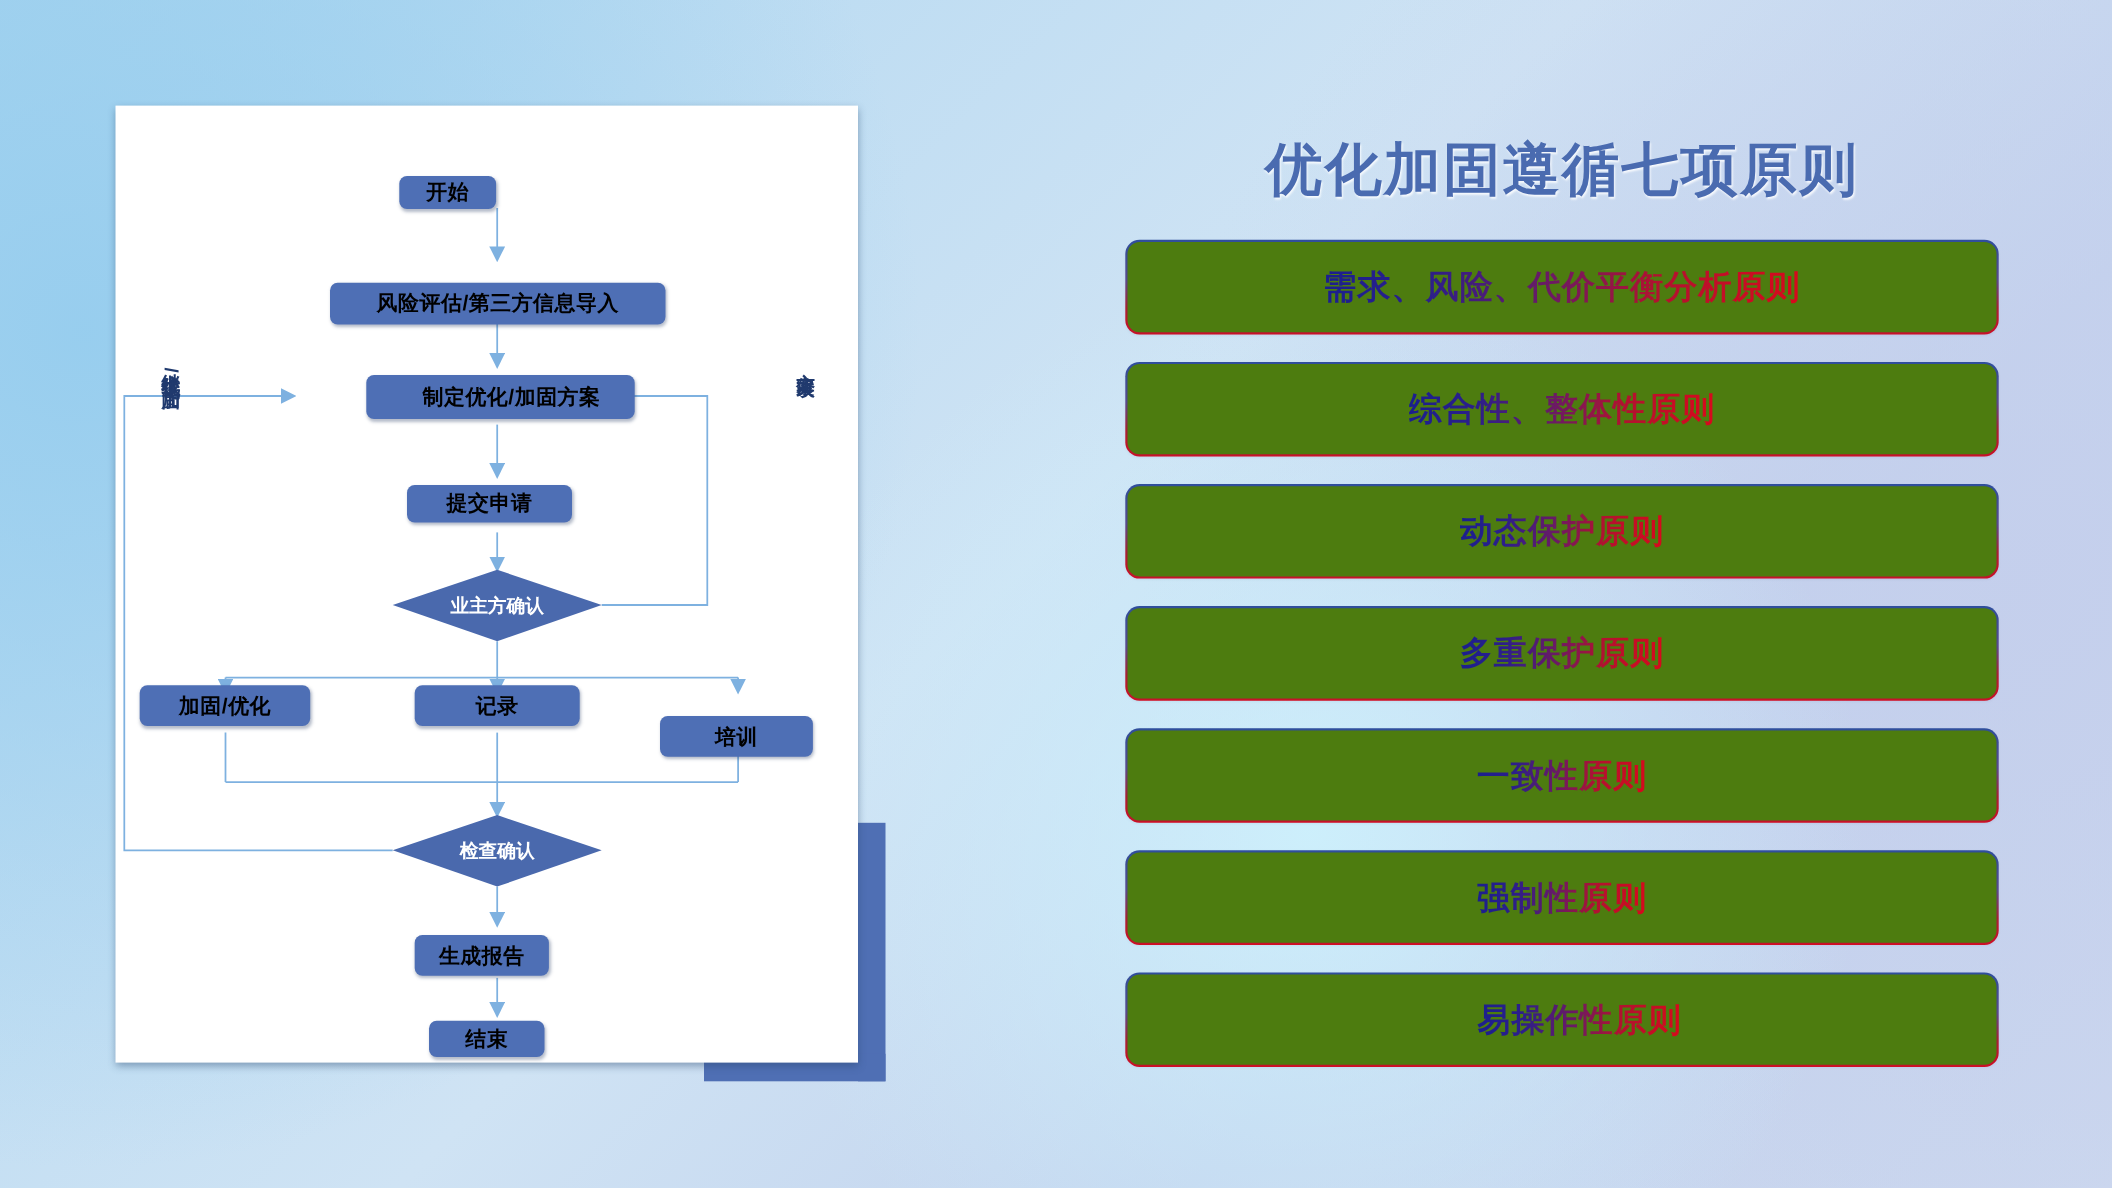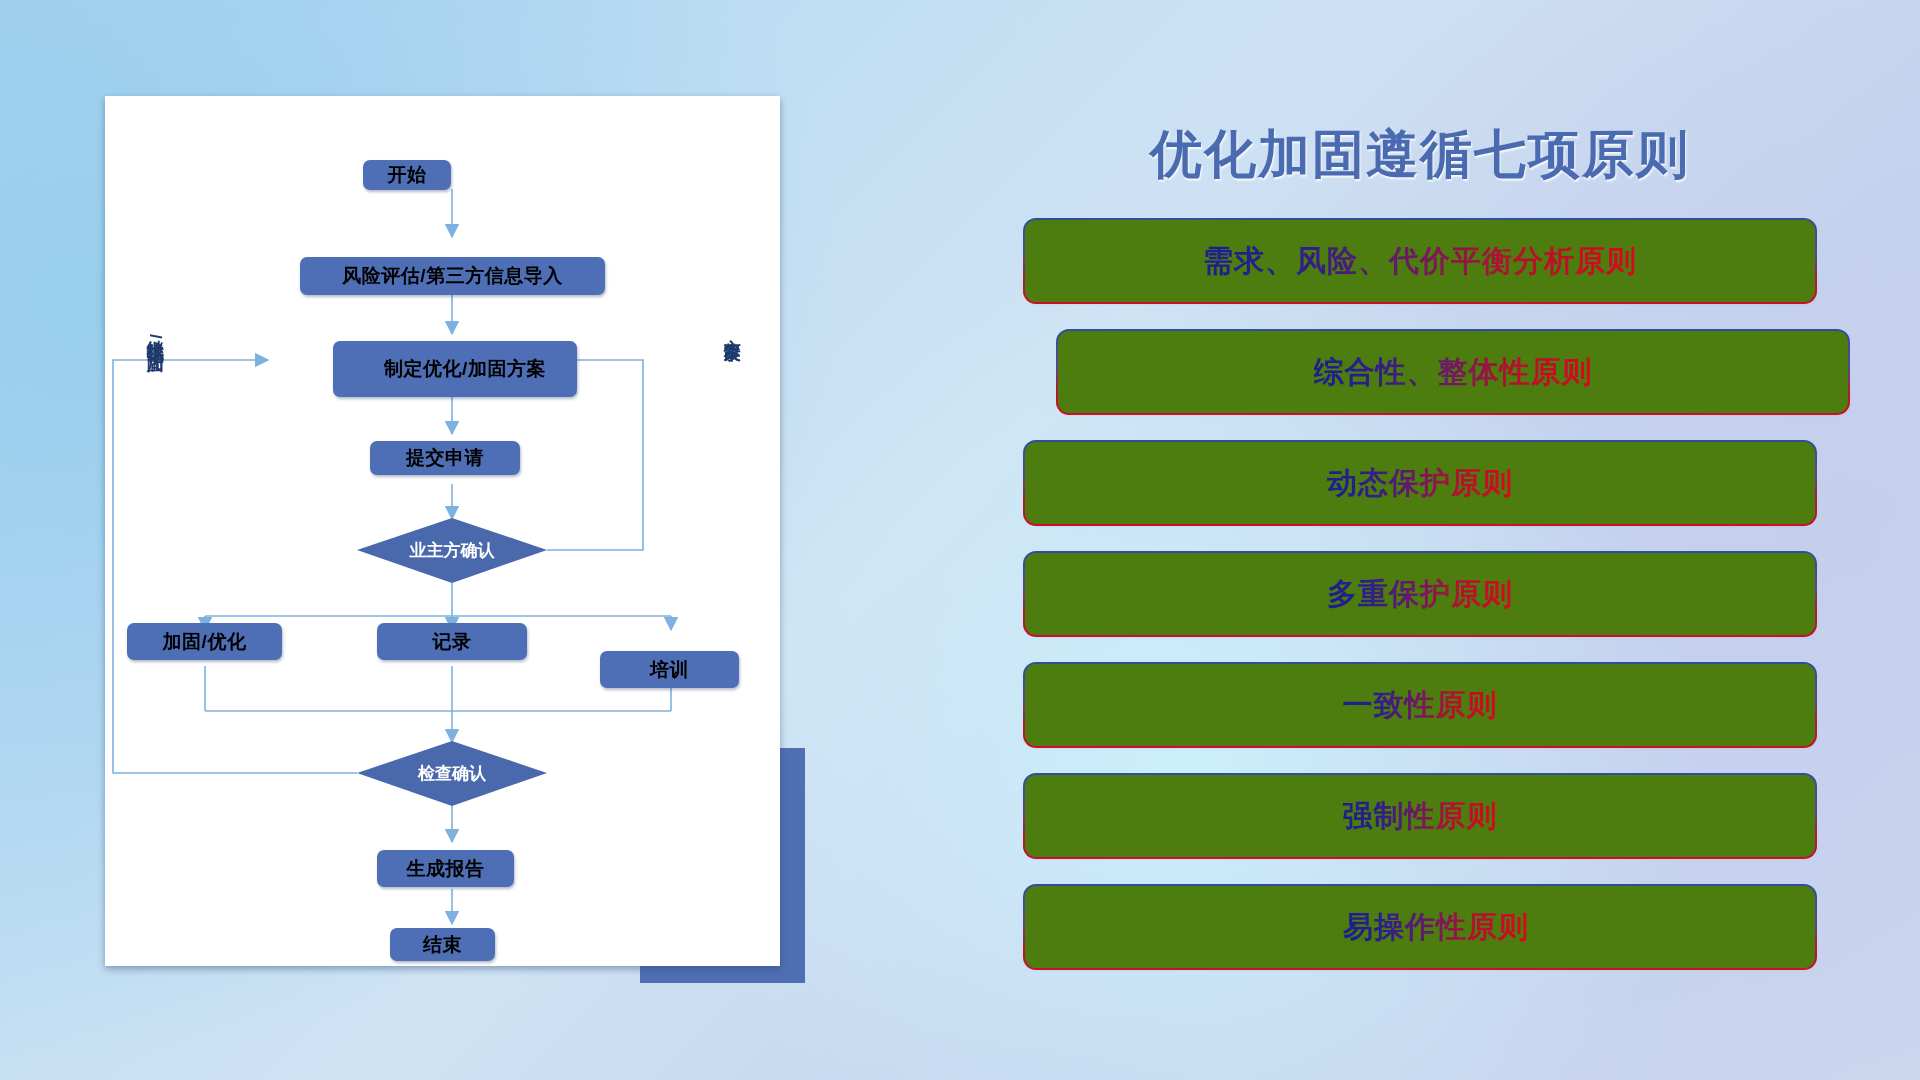--- a/index.html
+++ b/index.html
@@ -143,53 +143,53 @@
     </g>
 
     <polygon points="347,422 442,454 347,487 252,454" fill="#4a69ad"></polygon>
     <polygon points="347,645 442,677 347,710 252,677" fill="#4a69ad"></polygon>
   </svg>
 
   <div class="node" style="left:258px;top:64px;width:88px;height:30px;">开始</div>
 
   <div class="node" style="left:195px;top:161px;width:305px;height:38px;">风险评估/第三方信息导入</div>
 
-  <div class="node" style="left:228px;top:245px;width:244px;height:56px;padding-left:20px;">制定优化/加固方案</div>
+  <div class="node" style="left:228px;top:245px;width:244px;height:40px;padding-left:20px;">制定优化/加固方案</div>
 
   <div class="node" style="left:265px;top:345px;width:150px;height:34px;">提交申请</div>
 
   <div class="diamond-label" style="left:252px;top:440px;width:190px;height:28px;">业主方确认</div>
 
   <div class="node" style="left:22px;top:527px;width:155px;height:37px;">加固/优化</div>
 
   <div class="node" style="left:272px;top:527px;width:150px;height:37px;">记录</div>
 
   <div class="node" style="left:495px;top:555px;width:139px;height:37px;">培训</div>
 
   <div class="diamond-label" style="left:252px;top:663px;width:190px;height:28px;">检查确认</div>
 
-  <div class="node" style="left:272px;top:754px;width:137px;height:37px;">生成报告</div>
+  <div class="node" style="left:272px;top:754px;width:122px;height:37px;">生成报告</div>
 
   <div class="node" style="left:285px;top:832px;width:105px;height:33px;">结束</div>
 
   <div class="vlabel" style="left:41px;top:230px;height:140px;">继续优化/加固</div>
 
   <div class="vlabel" style="left:618px;top:230px;height:110px;">方案修改</div>
 
 </div>
 
 <div id="right-panel">
 
   <div id="page-title">优化加固遵循七项原则</div>
 
   <div class="principle" style="top:120px;">
     <span class="principle-text">需求、风险、代价平衡分析原则</span>
   </div>
 
-  <div class="principle" style="top:231px;margin-left:33px;">
+  <div class="principle" style="top:231px;">
     <span class="principle-text">综合性、整体性原则</span>
   </div>
 
   <div class="principle" style="top:342px;">
     <span class="principle-text">动态保护原则</span>
   </div>
 
   <div class="principle" style="top:453px;">
     <span class="principle-text">多重保护原则</span>
   </div>

